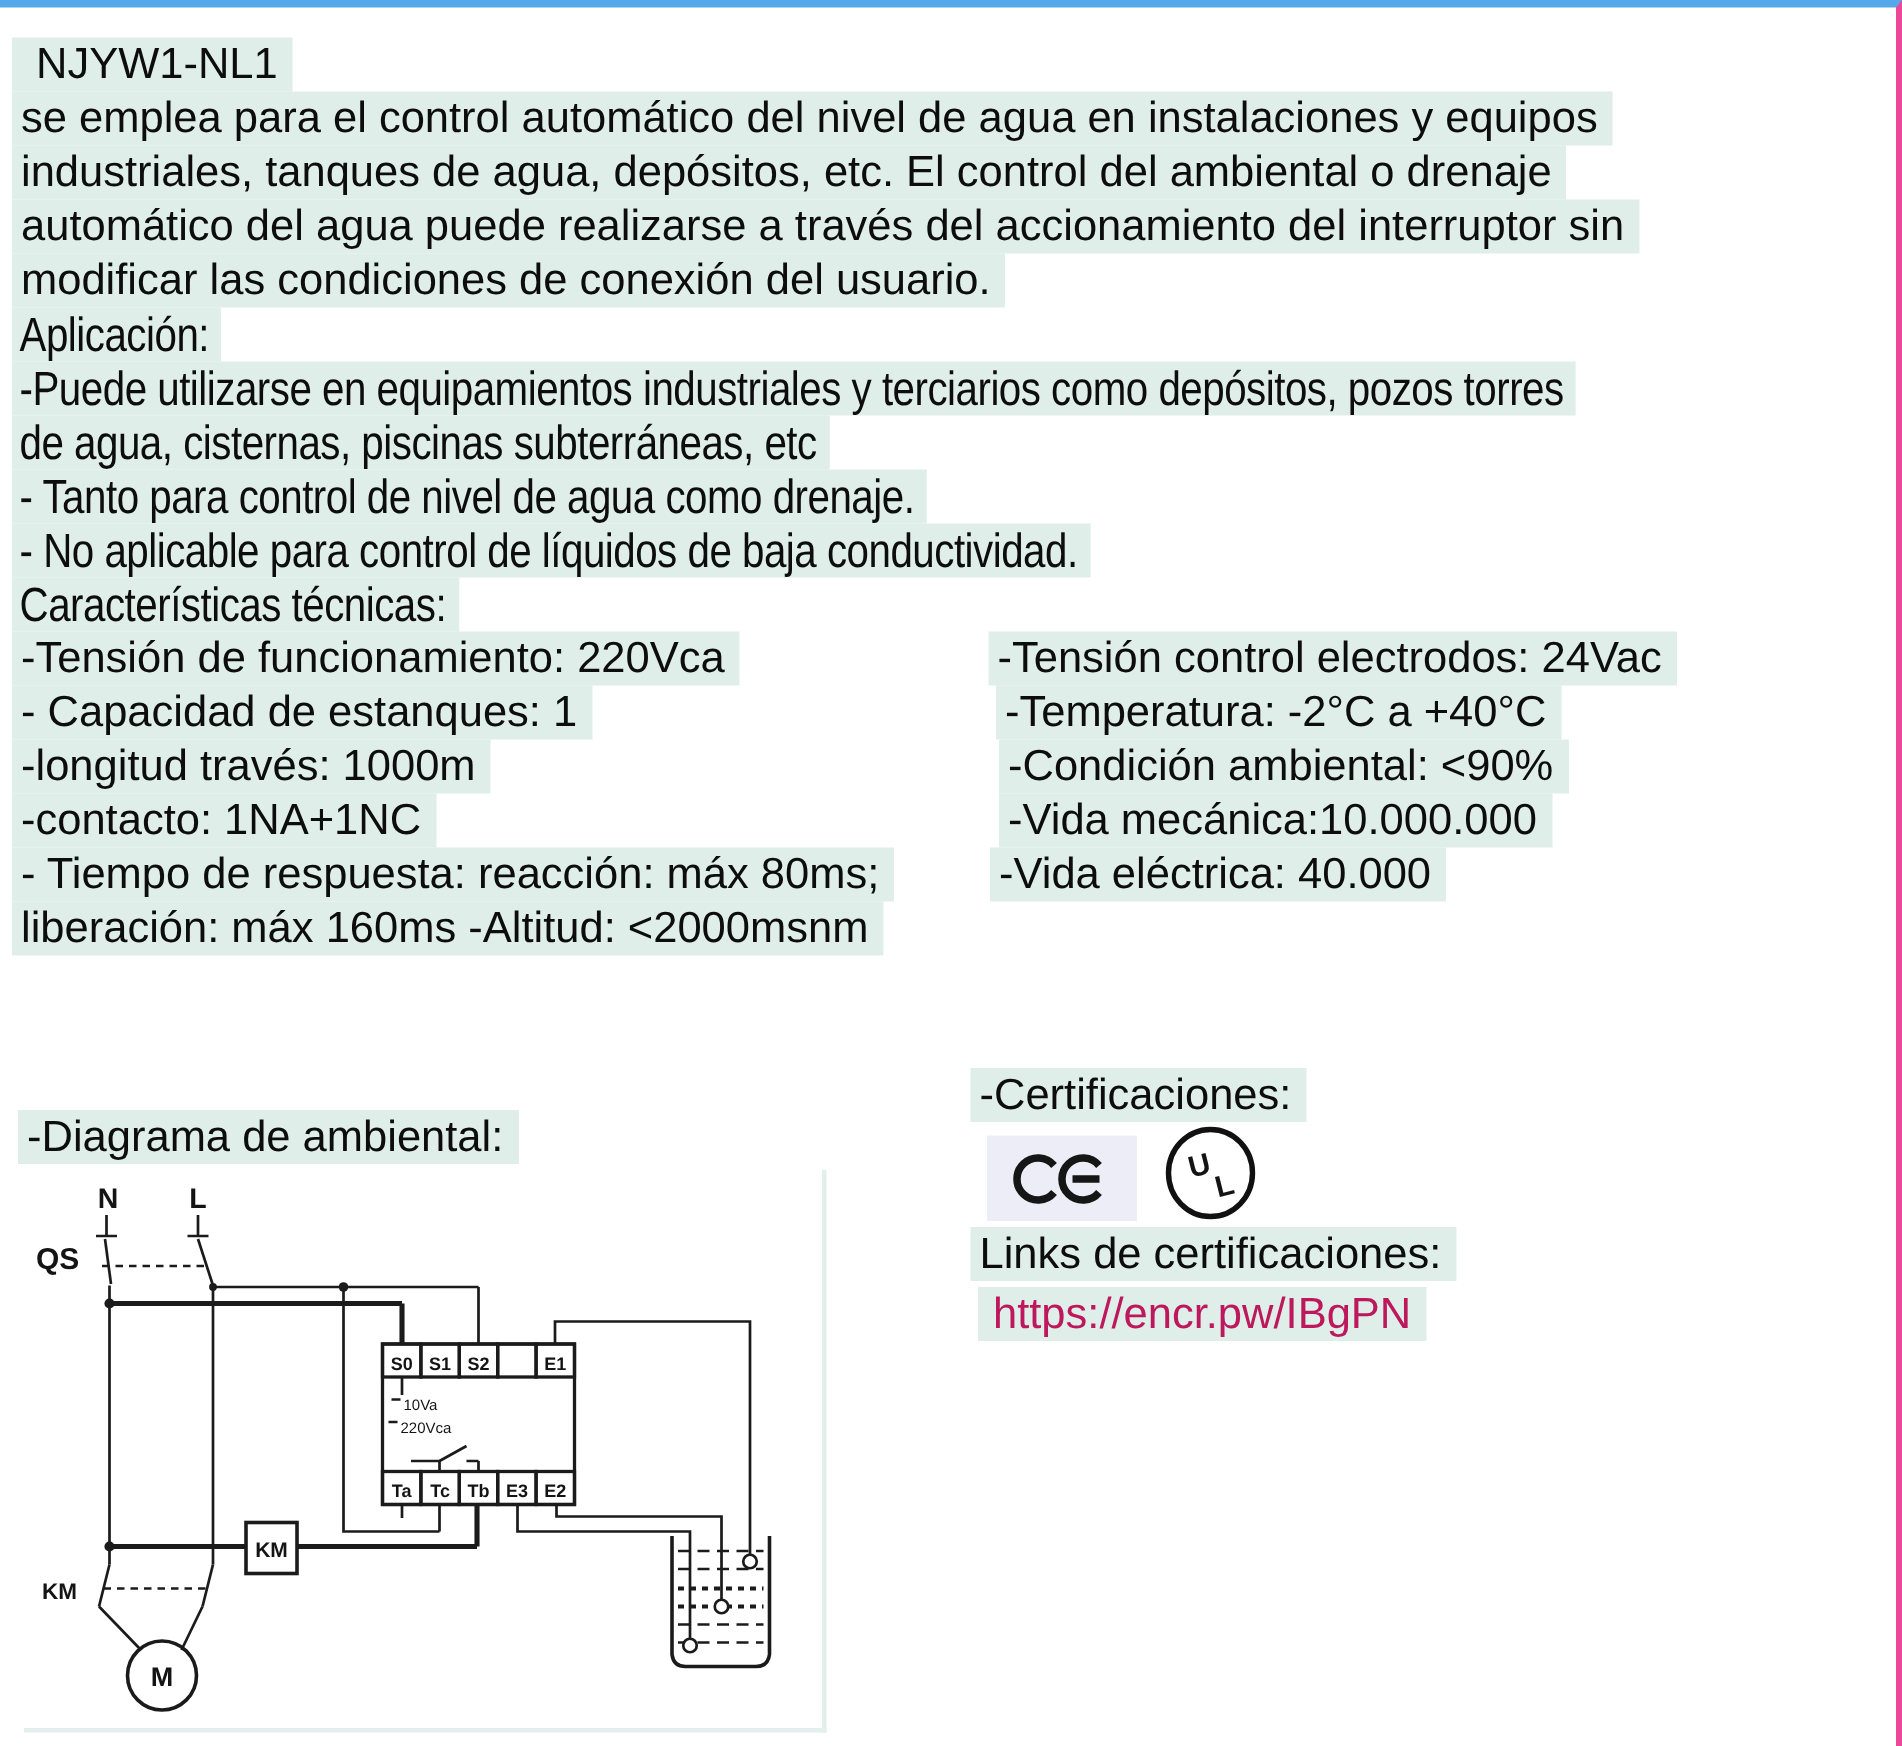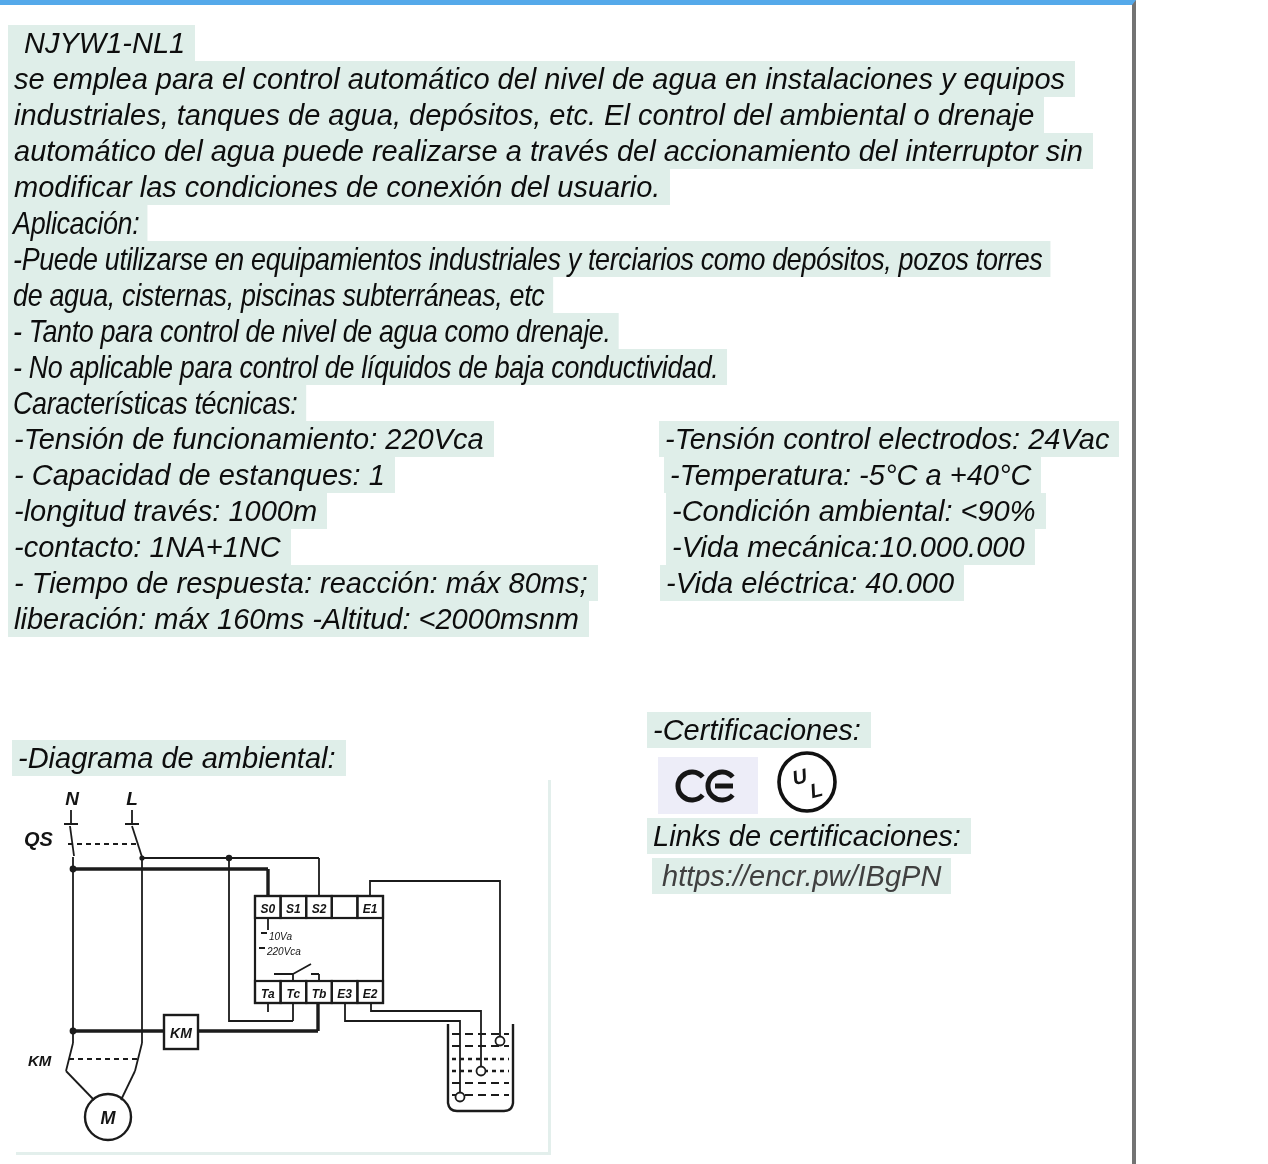--- a/index.html
+++ b/index.html
@@ -1,20 +1,20 @@
 <!DOCTYPE html>
 <html><head>
 <meta charset="utf-8">
 <style>
   html,body{margin:0;padding:0;background:#fff;}
   .page{
-    position:relative;width:1136px;height:1164px;background:#fff;
-    border-top:5px solid #55a9ea;border-right:4px solid #737373;
+    position:relative;width:1268px;height:1164px;background:#fff;
+    border-top:5px solid #55a9ea;border-right:4px solid #ec4899;
     box-sizing:border-box;overflow:hidden;
-    font-family:"Liberation Sans",sans-serif;color:#0d0d0d;font-style:italic;
+    font-family:"Liberation Sans",sans-serif;color:#0d0d0d;
   }
   .textblock{padding-top:20px;padding-left:8px;}
   .line{height:36px;white-space:nowrap;}
   .hl{
     display:inline-block;background:#dfeee9;
     font-size:29px;line-height:36px;height:36px;font-weight:500;
     padding:0 10px 0 6px;
   }
   .title{padding-left:16px;}
   .cond{font-size:32px;letter-spacing:-0.4px;transform:scaleX(0.84);transform-origin:0 50%;}
@@ -22,21 +22,21 @@
   .rcol{position:absolute;top:0;}
   .r1{left:644px}.r2{left:651px}.r3{left:656px}.r4{left:658px}.r5{left:658px}.r6{left:652px}
   .bottom{position:absolute;left:0;top:695px;width:1264px;height:469px;}
   .diagram-label{position:absolute;left:12px;top:40px;}
   .certs-label{position:absolute;left:647px;top:12px;}
   .ce-badge{position:absolute;left:658px;top:57px;width:100px;height:57px;background:#ededf8;
     display:flex;align-items:center;justify-content:center;}
   .ul-badge{position:absolute;left:770px;top:48px;width:74px;height:68px;}
   .links-label{position:absolute;left:647px;top:118px;}
   .linkline{position:absolute;left:652px;top:158px;}
-  .linkline .hl{color:#404040;padding-left:10px;}
+  .linkline .hl{color:#be185d;padding-left:10px;}
   .diagram-frame{
     position:absolute;left:16px;top:80px;width:532px;height:372px;
     border-right:3px solid #e3efec;border-bottom:3px solid #e3efec;
   }
   svg.diag{display:block;width:530px;height:370px;}
   svg text{font-family:"Liberation Sans",sans-serif;fill:#141414;}
 </style>
 </head>
 <body>
 
@@ -48,21 +48,21 @@
     <div class="line"><span class="hl">industriales, tanques de agua, depósitos, etc. El control del ambiental o drenaje</span></div>
     <div class="line"><span class="hl">automático del agua puede realizarse a través del accionamiento del interruptor sin</span></div>
     <div class="line"><span class="hl">modificar las condiciones de conexión del usuario.</span></div>
     <div class="line"><span class="hl cond">Aplicación:</span></div>
     <div class="line"><span class="hl cond">-Puede utilizarse en equipamientos industriales y terciarios como depósitos, pozos torres</span></div>
     <div class="line"><span class="hl cond">de agua, cisternas, piscinas subterráneas, etc</span></div>
     <div class="line"><span class="hl cond">- Tanto para control de nivel de agua como drenaje.</span></div>
     <div class="line"><span class="hl cond">- No aplicable para control de líquidos de baja conductividad.</span></div>
     <div class="line"><span class="hl cond">Características técnicas:</span></div>
     <div class="line row"><span class="hl">-Tensión de funcionamiento: 220Vca</span><span class="hl rcol r2">-Tensión control electrodos: 24Vac</span></div>
-    <div class="line row"><span class="hl">- Capacidad de estanques: 1</span><span class="hl rcol r3">-Temperatura: -5°C a +40°C</span></div>
+    <div class="line row"><span class="hl">- Capacidad de estanques: 1</span><span class="hl rcol r3">-Temperatura: -2°C a +40°C</span></div>
     <div class="line row"><span class="hl">-longitud través: 1000m</span><span class="hl rcol r4">-Condición ambiental: &lt;90%</span></div>
     <div class="line row"><span class="hl">-contacto: 1NA+1NC</span><span class="hl rcol r5">-Vida mecánica:10.000.000</span></div>
     <div class="line row"><span class="hl">- Tiempo de respuesta: reacción: máx 80ms;</span><span class="hl rcol r6">-Vida eléctrica: 40.000</span></div>
     <div class="line"><span class="hl">liberación: máx 160ms -Altitud: &lt;2000msnm</span></div>
   </div>
 
   <div class="bottom">
 
     <span class="hl certs-label">-Certificaciones:</span>
 

